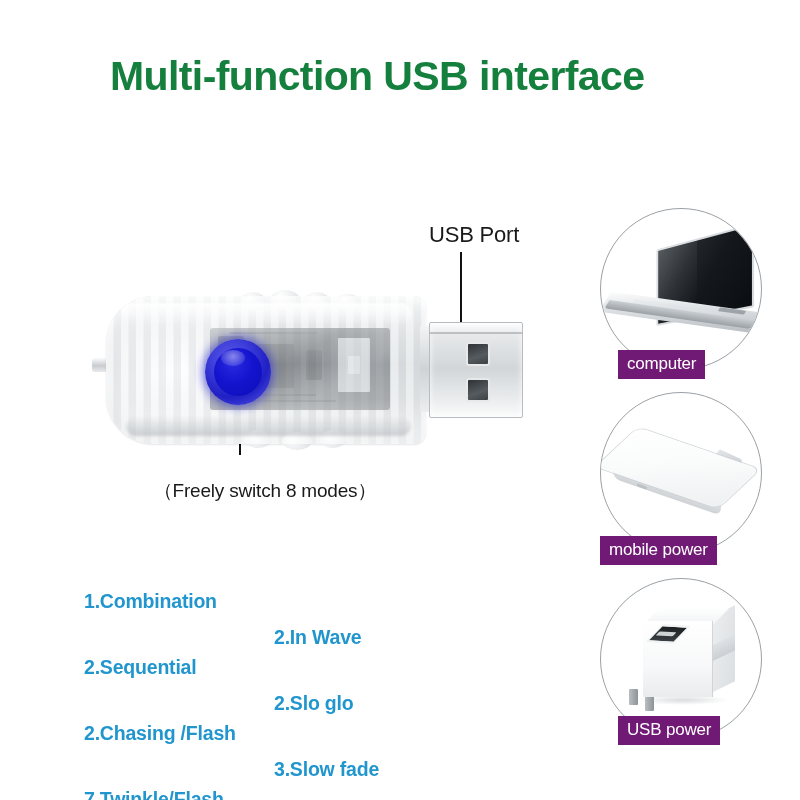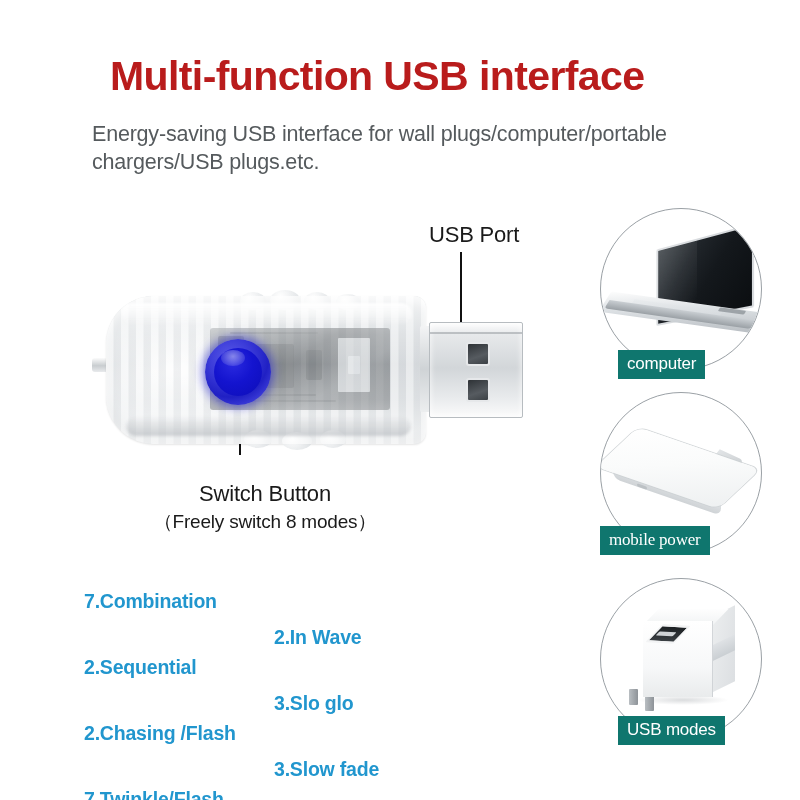--- a/index.html
+++ b/index.html
@@ -6,21 +6,21 @@
   body{
     width:800px;height:800px;overflow:hidden;position:relative;
     font-family:"Liberation Sans","DejaVu Sans",sans-serif;
     -webkit-font-smoothing:antialiased;
   }
   .stage{position:absolute;inset:0;background:#ffffff;}
 
   
   .title{
     position:absolute;left:110px;top:56px;width:660px;
-    font-size:41px;font-weight:bold;color:#b91c1c;
+    font-size:41px;font-weight:bold;color:#15803d;
     letter-spacing:-0.6px;line-height:1;white-space:nowrap;
   }
   .subtitle{
     position:absolute;left:92px;top:120px;width:660px;
     font-size:21.5px;color:#555a5d;line-height:1.32;
     letter-spacing:-0.2px;
   }
 
   
   .ann-usb-text{
@@ -154,21 +154,21 @@
   .usb-notch.n1{left:36px;top:19px;}
   .usb-notch.n2{left:36px;top:55px;}
 
   
   .item{position:absolute;width:170px;}
   .circle{
     position:absolute;left:0;top:0;width:160px;height:160px;border-radius:50%;
     border:1.4px solid #9aa0a5;background:#fff;overflow:hidden;
   }
   .badge{
-    position:absolute;background:#0f766e;color:#ffffff;
+    position:absolute;background:#701a75;color:#ffffff;
     font-size:17px;line-height:1;padding:5px 9px 7px 9px;white-space:nowrap;
     letter-spacing:-0.2px;
   }
 
   
   .lt-screen{
     position:absolute;left:52px;top:28px;width:96px;height:76px;
     background:linear-gradient(125deg,#3b4146 0%,#20252a 30%,#14181c 55%,#0b0e11 100%);
     transform:skewY(-13deg) perspective(240px) rotateY(-13deg);
     border-radius:2px;border:2px solid #d8dbde;
@@ -260,28 +260,26 @@
     position:absolute;left:36px;top:116px;width:92px;height:10px;
     background:radial-gradient(ellipse at 50% 50%,rgba(150,155,160,.35),rgba(255,255,255,0) 70%);
   }
 </style>
 </head>
 <body>
 
 <div class="stage">
 
   <div class="title">Multi-function USB interface</div>
-  <div class="subtitle">Energy-saving USB interface for wall plugs/computer/portable chargers/USB plugs.etc.</div>
 
   <div class="ann-usb-text">USB Port</div>
   <div class="leader leader-usb"></div>
 
   <div class="leader leader-switch"></div>
   <div class="ann-switch">
-    <div>Switch Button</div>
     <div class="l2">（Freely switch 8 modes）</div>
   </div>
 
   <div class="device">
 
     <div class="dev-cable"></div>
 
     <div class="shell"></div>
     <div class="shell-ridges"></div>
 
@@ -315,26 +313,26 @@
 
     <div class="usb-neck"></div>
     <div class="usb-metal">
       <div class="usb-notch n1"></div>
       <div class="usb-notch n2"></div>
     </div>
   </div>
 
   <div class="modes">
     <div class="mode-row">
-      <div class="mode-col-a"><span class="mode-item">7.Combination</span></div>
+      <div class="mode-col-a"><span class="mode-item">1.Combination</span></div>
       <div class="mode-col-b"><span class="mode-item">2.In Wave</span></div>
     </div>
     <div class="mode-row">
       <div class="mode-col-a"><span class="mode-item">2.Sequential</span></div>
-      <div class="mode-col-b"><span class="mode-item">3.Slo glo</span></div>
+      <div class="mode-col-b"><span class="mode-item">2.Slo glo</span></div>
     </div>
     <div class="mode-row">
       <div class="mode-col-a"><span class="mode-item">2.Chasing /Flash</span></div>
       <div class="mode-col-b"><span class="mode-item">3.Slow fade</span></div>
     </div>
     <div class="mode-row">
       <div class="mode-col-a"><span class="mode-item">7.Twinkle/Flash</span></div>
       <div class="mode-col-b"><span class="mode-item">3.Steady on</span></div>
     </div>
   </div>
@@ -351,32 +349,32 @@
     <div class="badge" style="left:18px;top:142px;">computer</div>
   </div>
 
   <div class="item" style="left:600px;top:392px;height:175px;">
     <div class="circle">
       <div class="pb-side"></div>
       <div class="pb-front"></div>
       <div class="pb-top"></div>
       <div class="pb-dot"></div>
     </div>
-    <div class="badge" style="left:0px;top:134px;font-family:Liberation Serif, serif;">mobile power</div>
+    <div class="badge" style="left:0px;top:144px;">mobile power</div>
   </div>
 
   <div class="item" style="left:600px;top:578px;height:175px;">
     <div class="circle">
       <div class="wp-shadow"></div>
       <div class="wp-prong"></div>
       <div class="wp-prong p2"></div>
       <div class="wp-right"></div>
       <div class="wp-band"></div>
       <div class="wp-top"></div>
       <div class="wp-front"></div>
       <div class="wp-port">
         <div class="wp-port-in"></div>
       </div>
     </div>
-    <div class="badge" style="left:18px;top:138px;">USB modes</div>
+    <div class="badge" style="left:18px;top:138px;">USB power</div>
   </div>
 
 </div>
 
 </body></html>

